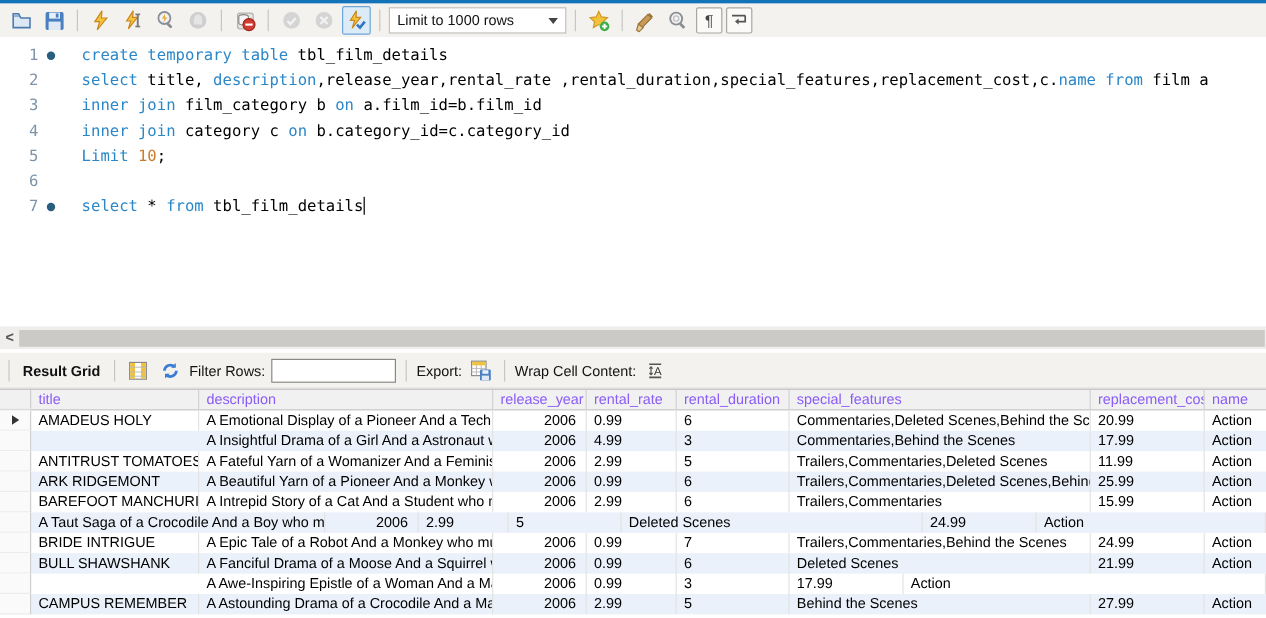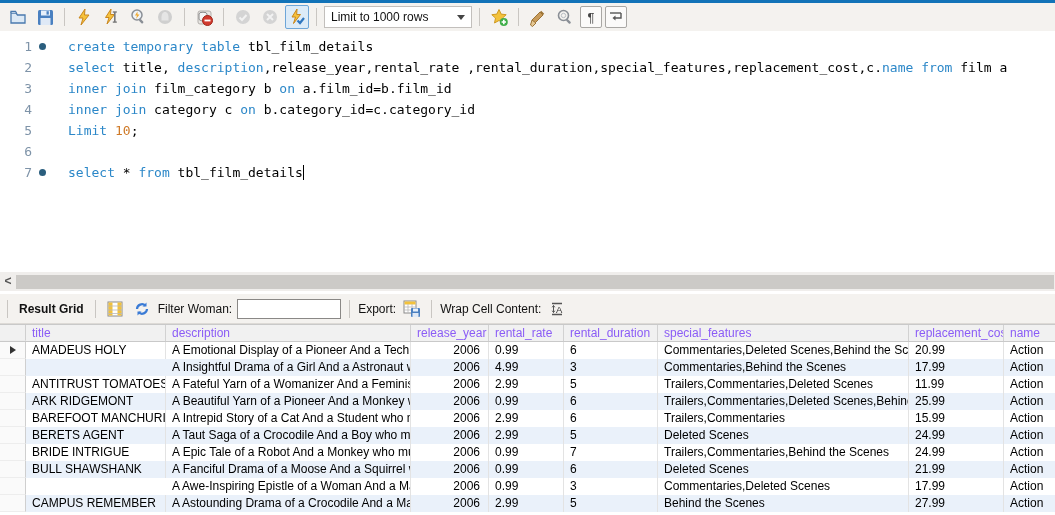--- a/index.html
+++ b/index.html
@@ -199,21 +199,21 @@
       </svg>
   </div>
   <div class="rg-iconbtn">
     <svg width="16" height="16" viewBox="0 0 16 16">
         <path d="M3 8 a5 5 0 0 1 8.5 -3.3" fill="none" stroke="#3a7bd5" stroke-width="2.2"></path>
         <path d="M12.5 1.5 v4 h-4 z" fill="#3a7bd5"></path>
         <path d="M13 8 a5 5 0 0 1 -8.5 3.3" fill="none" stroke="#3a7bd5" stroke-width="2.2"></path>
         <path d="M3.5 14.5 v-4 h4 z" fill="#3a7bd5"></path>
       </svg>
   </div>
-  <div class="rg-label">Filter Woman:</div>
+  <div class="rg-label">Filter Rows:</div>
   <input class="filter-input" type="text" value="" style="">
   <div class="rg-sep"></div>
   <div class="rg-label">Export:</div>
   <div class="rg-iconbtn">
     <svg width="18" height="18" viewBox="0 0 18 18">
         <rect x="1" y="1" width="12" height="12" fill="#fff" stroke="#8a8a8a"></rect>
         <rect x="1.5" y="1.5" width="11" height="3" fill="#f2c23c"></rect>
         <path d="M1 7 h12 M1 10 h12 M5 4 v9 M9 4 v9" stroke="#b9b9b9" stroke-width=".8"></path>
         <rect x="8" y="8" width="9" height="9" rx="1" fill="#4a80c0"></rect>
         <rect x="10" y="8.5" width="5" height="3" fill="#e8f0fa"></rect>
@@ -296,21 +296,20 @@
         <div class="g-cell" style="flex: 0 0 245px;">A Intrepid Story of a Cat And a Student who m…</div>
         <div class="g-cell right" style="flex: 0 0 78px;">2006</div>
         <div class="g-cell" style="flex: 0 0 75px;">2.99</div>
         <div class="g-cell" style="flex: 0 0 94px;">6</div>
         <div class="g-cell" style="flex: 0 0 251px;">Trailers,Commentaries</div>
         <div class="g-cell" style="flex: 0 0 95px;">15.99</div>
         <div class="g-cell" style="flex: 1 0 52px;">Action</div>
       </div>
       <div class="grid-row alt">
         <div class="gutter-cell"></div>
-        <div class="g-cell" style="flex: 0 0 140px;">BERETS AGENT</div>
         <div class="g-cell" style="flex: 0 0 245px;">A Taut Saga of a Crocodile And a Boy who must…</div>
         <div class="g-cell right" style="flex: 0 0 78px;">2006</div>
         <div class="g-cell" style="flex: 0 0 75px;">2.99</div>
         <div class="g-cell" style="flex: 0 0 94px;">5</div>
         <div class="g-cell" style="flex: 0 0 251px;">Deleted Scenes</div>
         <div class="g-cell" style="flex: 0 0 95px;">24.99</div>
         <div class="g-cell" style="flex: 1 0 52px;">Action</div>
       </div>
       <div class="grid-row">
         <div class="gutter-cell"></div>
@@ -334,21 +333,20 @@
         <div class="g-cell" style="flex: 0 0 95px;">21.99</div>
         <div class="g-cell" style="flex: 1 0 52px;">Action</div>
       </div>
       <div class="grid-row">
         <div class="gutter-cell"></div>
         <div class="g-cell" style="flex: 0 0 140px; margin-top: 28px;">CADDYSHACK JEDI</div>
         <div class="g-cell" style="flex: 0 0 245px;">A Awe-Inspiring Epistle of a Woman And a Mad…</div>
         <div class="g-cell right" style="flex: 0 0 78px;">2006</div>
         <div class="g-cell" style="flex: 0 0 75px;">0.99</div>
         <div class="g-cell" style="flex: 0 0 94px;">3</div>
-        <div class="g-cell" style="flex: 0 0 251px;">Commentaries,Deleted Scenes</div>
         <div class="g-cell" style="flex: 0 0 95px;">17.99</div>
         <div class="g-cell" style="flex: 1 0 52px;">Action</div>
       </div>
       <div class="grid-row alt">
         <div class="gutter-cell"></div>
         <div class="g-cell" style="flex: 0 0 140px;">CAMPUS REMEMBER</div>
         <div class="g-cell" style="flex: 0 0 245px;">A Astounding Drama of a Crocodile And a Mad …</div>
         <div class="g-cell right" style="flex: 0 0 78px;">2006</div>
         <div class="g-cell" style="flex: 0 0 75px;">2.99</div>
         <div class="g-cell" style="flex: 0 0 94px;">5</div>

